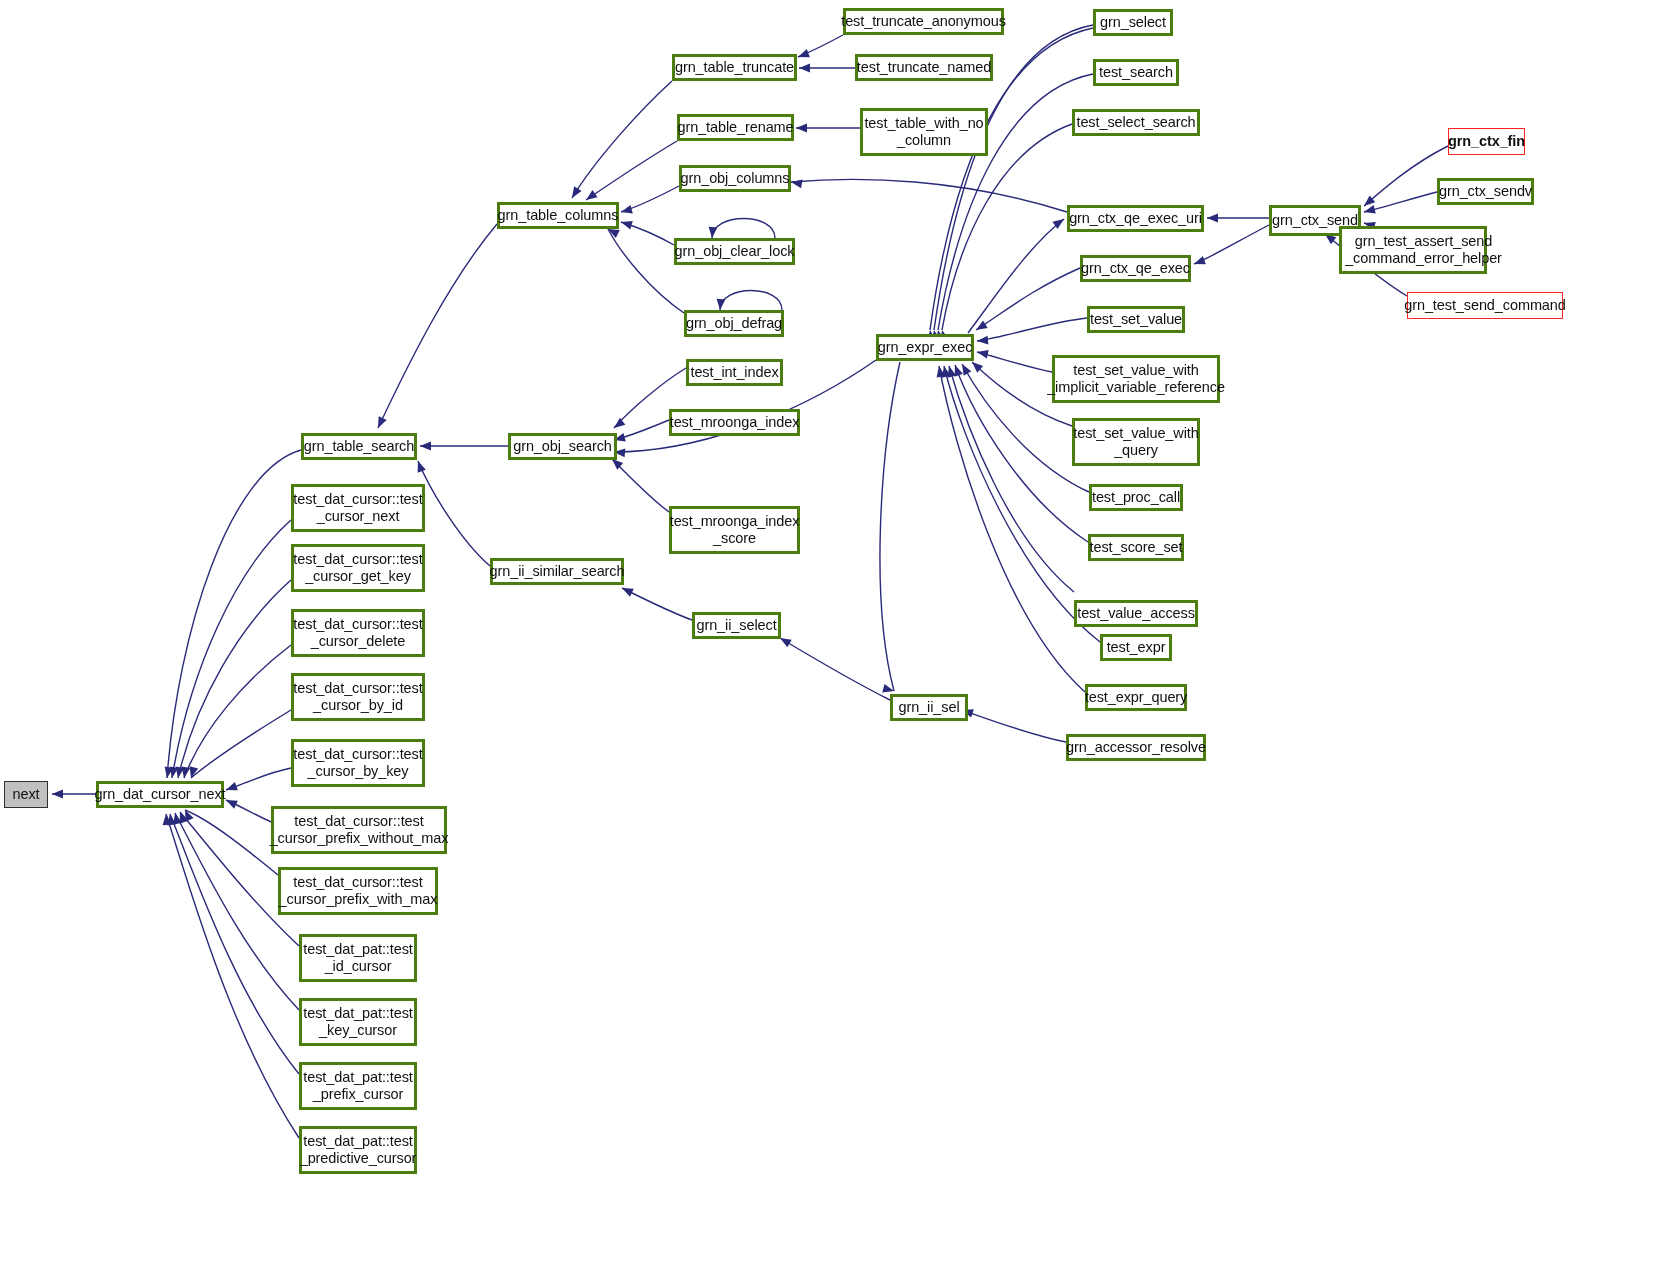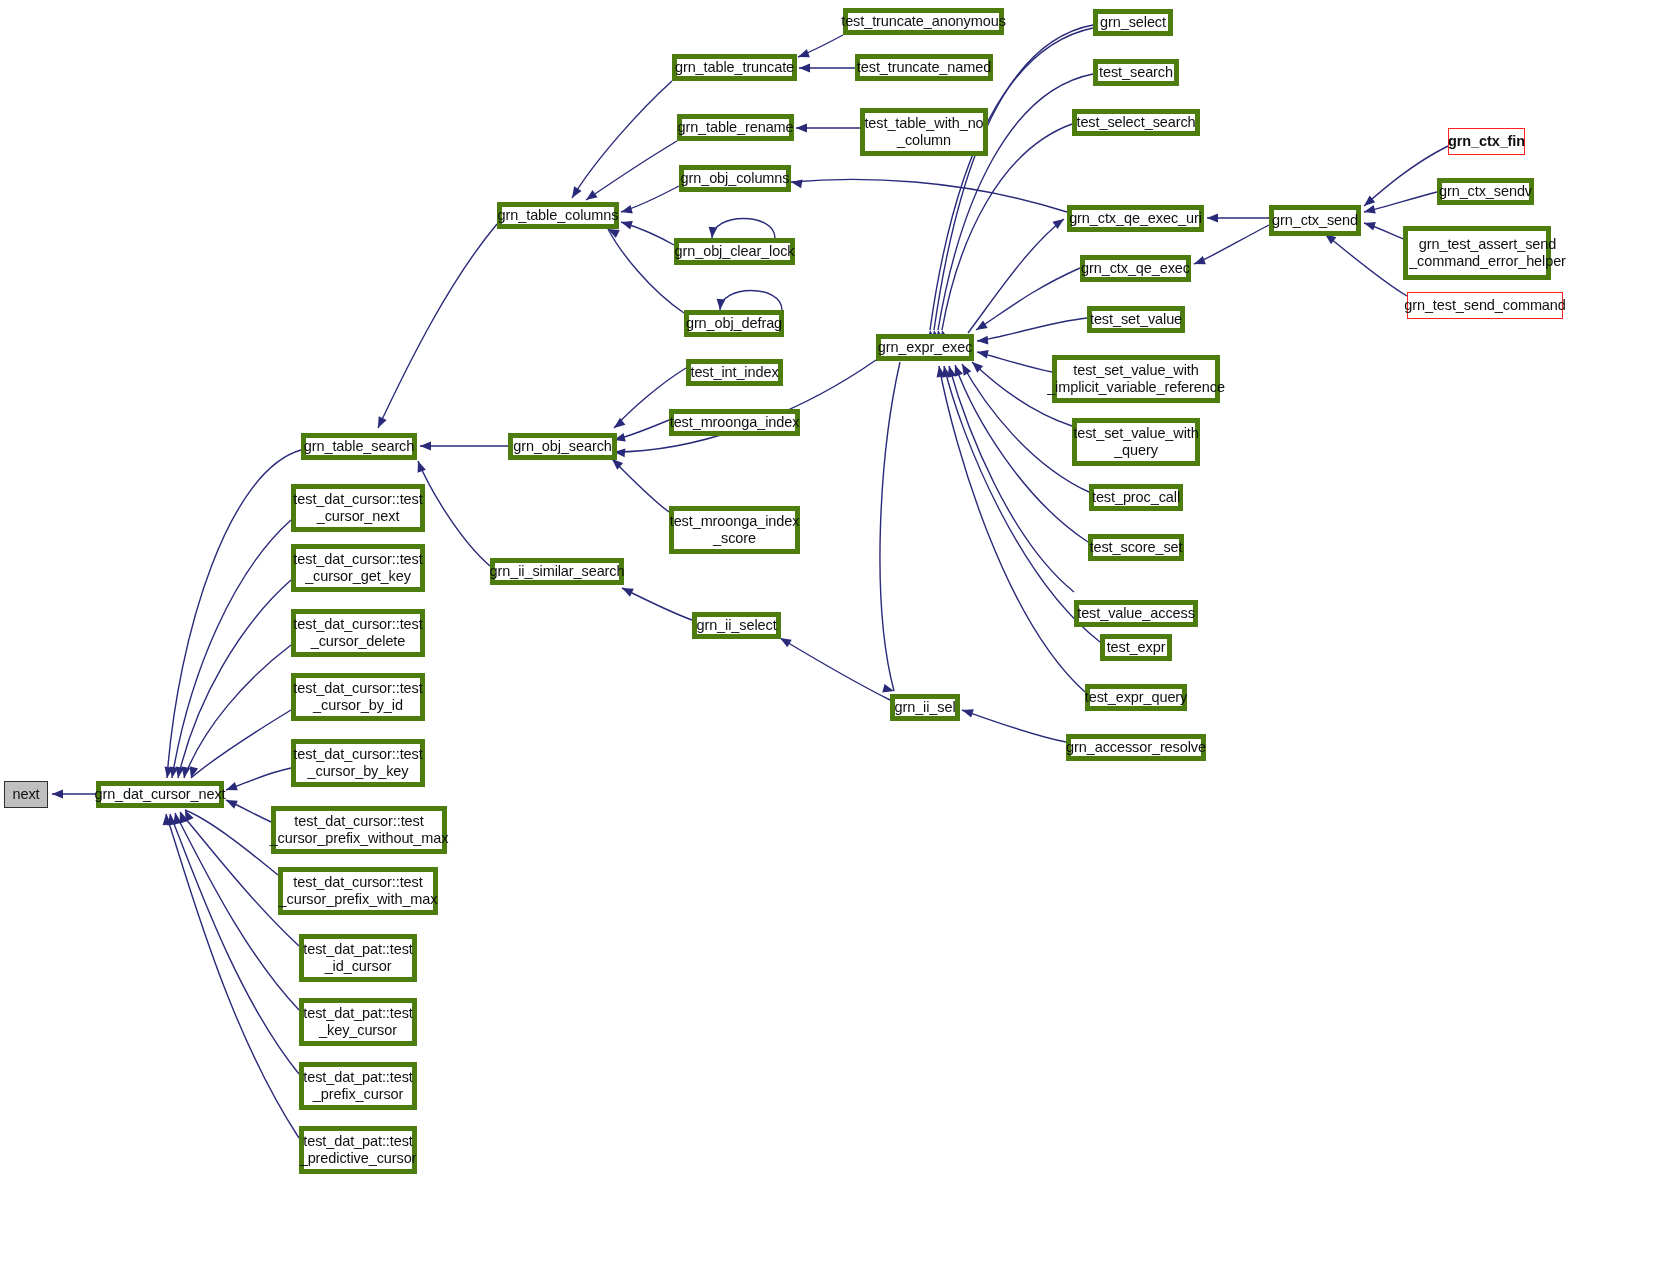--- a/index.html
+++ b/index.html
@@ -12,21 +12,21 @@
   }
   #edges{position:absolute;left:0;top:0;width:1680px;height:1261px;}
   .node{
     position:absolute;
     box-sizing:border-box;
     display:flex;
     align-items:center;
     justify-content:center;
     text-align:center;
     background:#ffffff;
-    border:5px solid #4d7c0f;
+    border:3px solid #4d7c0f;
     color:#101010;
     font-size:14.5px;
     line-height:1.18;
     letter-spacing:-0.1px;
     white-space:pre-line;
     padding:0 3px;
     cursor:pointer;
   }
   .node.highlight{
     background:#c0c0c0;
@@ -188,38 +188,38 @@
       <div class="node" style="left: 855px; top: 54px; width: 138px; height: 27px;">test_truncate_named</div>
       <div class="node" style="left: 860px; top: 108px; width: 128px; height: 48px;">test_table_with_no
 _column</div>
       <div class="node" style="left: 508px; top: 433px; width: 109px; height: 27px;">grn_obj_search</div>
       <div class="node" style="left: 686px; top: 359px; width: 97px; height: 27px;">test_int_index</div>
       <div class="node" style="left: 669px; top: 409px; width: 131px; height: 27px;">test_mroonga_index</div>
       <div class="node" style="left: 669px; top: 506px; width: 131px; height: 48px;">test_mroonga_index
 _score</div>
       <div class="node" style="left: 490px; top: 558px; width: 134px; height: 27px;">grn_ii_similar_search</div>
       <div class="node" style="left: 692px; top: 612px; width: 89px; height: 27px;">grn_ii_select</div>
-      <div class="node" style="left: 890px; top: 694px; width: 70px; height: 27px;">grn_ii_sel</div>
+      <div class="node" style="left: 890px; top: 694px; width: 78px; height: 27px;">grn_ii_sel</div>
       <div class="node" style="left: 876px; top: 334px; width: 98px; height: 27px;">grn_expr_exec</div>
       <div class="node" style="left: 1093px; top: 9px; width: 80px; height: 27px;">grn_select</div>
       <div class="node" style="left: 1093px; top: 59px; width: 86px; height: 27px;">test_search</div>
       <div class="node" style="left: 1072px; top: 109px; width: 128px; height: 27px;">test_select_search</div>
       <div class="node" style="left: 1067px; top: 205px; width: 137px; height: 27px;">grn_ctx_qe_exec_uri</div>
       <div class="node" style="left: 1080px; top: 255px; width: 111px; height: 27px;">grn_ctx_qe_exec</div>
       <div class="node" style="left: 1087px; top: 306px; width: 98px; height: 27px;">test_set_value</div>
       <div class="node" style="left: 1052px; top: 355px; width: 168px; height: 48px;">test_set_value_with
 _implicit_variable_reference</div>
       <div class="node" style="left: 1072px; top: 418px; width: 128px; height: 48px;">test_set_value_with
 _query</div>
       <div class="node" style="left: 1089px; top: 484px; width: 94px; height: 27px;">test_proc_call</div>
       <div class="node" style="left: 1088px; top: 534px; width: 96px; height: 27px;">test_score_set</div>
       <div class="node" style="left: 1074px; top: 584px; width: 124px; height: 27px; margin-top: 16px;">test_value_access</div>
       <div class="node" style="left: 1100px; top: 634px; width: 72px; height: 27px;">test_expr</div>
       <div class="node" style="left: 1085px; top: 684px; width: 102px; height: 27px;">test_expr_query</div>
       <div class="node" style="left: 1066px; top: 734px; width: 140px; height: 27px;">grn_accessor_resolve</div>
       <div class="node" style="left: 1269px; top: 205px; width: 92px; height: 31px;">grn_ctx_send</div>
       <div class="node red" style="left: 1448px; top: 128px; width: 77px; height: 27px; font-weight: bold;">grn_ctx_fin</div>
       <div class="node" style="left: 1437px; top: 178px; width: 97px; height: 27px;">grn_ctx_sendv</div>
-      <div class="node" style="left: 1403px; top: 226px; width: 148px; height: 54px; padding-left: 24px;">grn_test_assert_send
+      <div class="node" style="left: 1339px; top: 226px; width: 148px; height: 48px; padding-left: 24px;">grn_test_assert_send
 _command_error_helper</div>
       <div class="node red" style="left: 1407px; top: 292px; width: 156px; height: 27px;">grn_test_send_command</div>
     </div>
 </div>
 
 </body></html>

